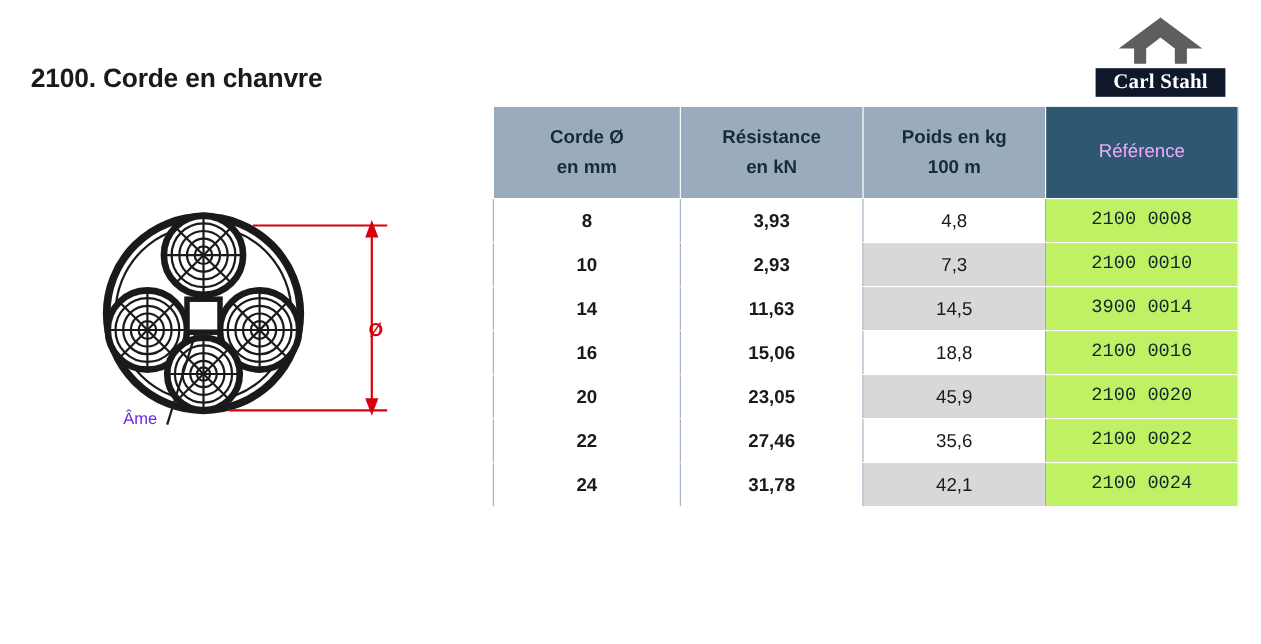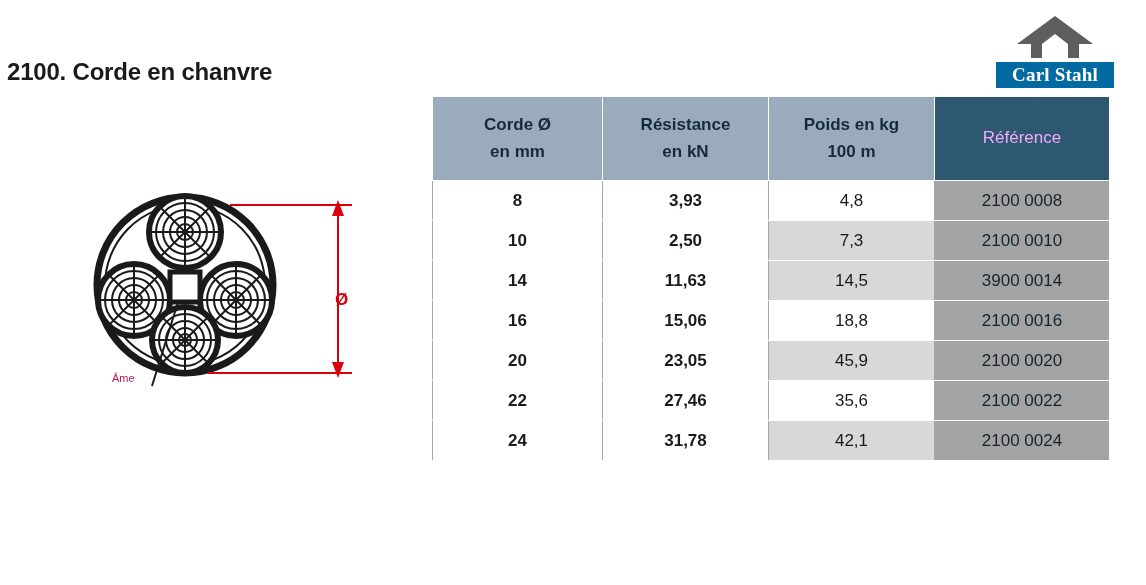--- a/index.html
+++ b/index.html
@@ -24,70 +24,70 @@
     text-align: center;
   }
   #logo .roof {
     position: relative;
     height: 46px;
     width: 100%;
   }
   #logo .roof svg { display: block; margin: 0 auto; }
   #logo .brandbar {
     margin-top: 2px;
-    background: #0369a1;
+    background: #0f172a;
     color: #ffffff;
     font-weight: bold;
     font-size: 19px;
     letter-spacing: 0.2px;
     padding: 3px 4px 4px 4px;
     line-height: 1;
     font-family: "Liberation Serif", serif;
   }
 
   
   #page-title {
     position: absolute;
-    left: 7px;
+    left: 28px;
     top: 58px;
     font-size: 24px;
     font-weight: bold;
     color: #1a1a1a;
     letter-spacing: -0.2px;
   }
 
   
   #diagram {
     position: absolute;
     left: 90px;
     top: 190px;
     width: 320px;
     height: 230px;
   }
   #diagram svg { display: block; }
   #ame-label {
     position: absolute;
     left: 22px;
     top: 182px;
-    font-size: 11px;
-    color: #be185d;
+    font-size: 15px;
+    color: #6d28d9;
   }
   #dia-label {
     position: absolute;
     left: 245px;
     top: 100px;
     font-size: 17px;
     font-weight: bold;
     color: #d9000d;
   }
 
   
   #spec-table {
     position: absolute;
-    left: 432px;
+    left: 448px;
     top: 96px;
     border-collapse: collapse;
     table-layout: fixed;
   }
   #spec-table th, #spec-table td {
     border: 1px solid #ffffff;
     text-align: center;
     font-size: 17px;
     color: #1a1a1a;
     padding: 0;
@@ -125,22 +125,23 @@
     font-weight: bold;
     background: #ffffff;
   }
   #spec-table tbody td.col-c {
     background: #ffffff;
   }
   #spec-table tbody tr.alt td.col-c {
     background: #d8d8d8;
   }
   #spec-table tbody td.col-d {
-    background: #a3a3a3;
+    background: #bef264;
     color: #15242f;
+    font-family: Liberation Mono, monospace;
   }
   #spec-table tbody tr.last td.col-a,
   #spec-table tbody tr.last td.col-b,
   #spec-table tbody tr.last td.col-c {
     border-bottom: 1px solid #9aabbd;
   }
   #spec-table tbody td.col-a,
   #spec-table tbody td.col-b,
   #spec-table tbody td.col-c {
     border-left-color: #9aabbd;
@@ -276,21 +277,21 @@
   </thead>
   <tbody>
     <tr>
       <td class="col-a">8</td>
       <td class="col-b">3,93</td>
       <td class="col-c">4,8</td>
       <td class="col-d">2100 0008</td>
     </tr>
     <tr class="alt">
       <td class="col-a">10</td>
-      <td class="col-b">2,50</td>
+      <td class="col-b">2,93</td>
       <td class="col-c">7,3</td>
       <td class="col-d">2100 0010</td>
     </tr>
     <tr class="alt">
       <td class="col-a">14</td>
       <td class="col-b">11,63</td>
       <td class="col-c">14,5</td>
       <td class="col-d">3900 0014</td>
     </tr>
     <tr>

